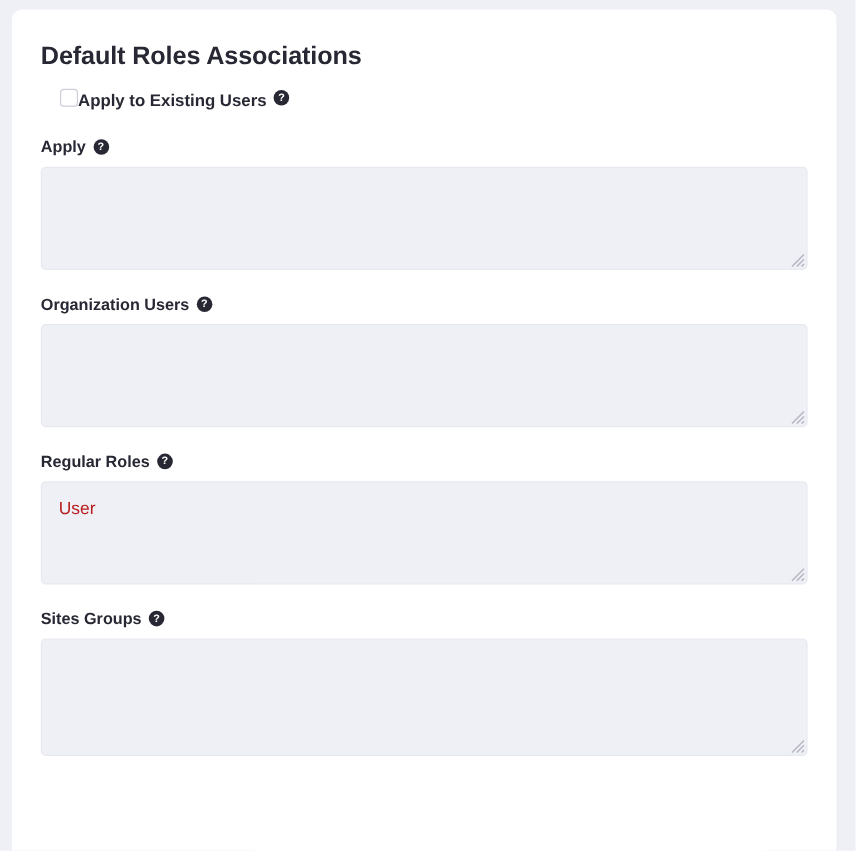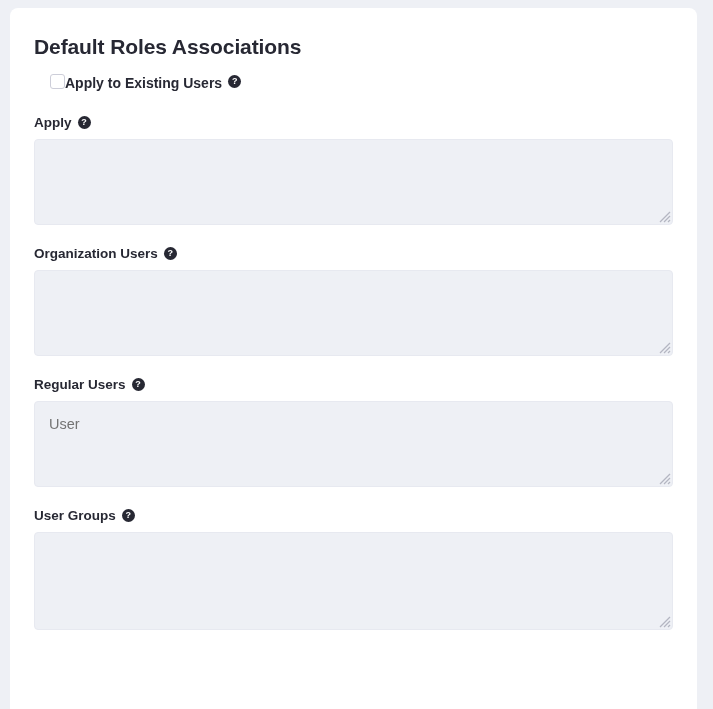--- a/index.html
+++ b/index.html
@@ -105,21 +105,21 @@
   .textarea-wrap {
     position: relative;
   }
   .ta {
     display: block;
     width: 100%;
     box-sizing: border-box;
     background: #eef0f5;
     border: 1px solid #e7e9f0;
     border-radius: 4px;
-    color: #737373;
+    color: #b91c1c;
     font-size: 14.5px;
     line-height: 20px;
     font-family: "Liberation Sans", sans-serif;
     padding: 12px 14px;
     resize: none;
     outline: none;
     overflow: hidden;
   }
   .ta-sites { height: 86px; }
   .ta-org { height: 86px; }
@@ -184,40 +184,40 @@
               <line x1="13" y1="7" x2="7" y2="13"></line>
               <line x1="13" y1="11" x2="11" y2="13"></line>
             </g>
           </svg>
         </span>
       </div>
     </div>
 
     <div class="field">
       <div class="field-label">
-        <span>Regular Users</span>
+        <span>Regular Roles</span>
         <span class="help-icon">?</span>
       </div>
       <div class="textarea-wrap">
         <textarea class="ta ta-roles" placeholder="" style="">User</textarea>
         <span class="grip">
           <svg width="14" height="14" viewBox="0 0 14 14">
             <g stroke="#b4b6c2" stroke-width="1.2">
               <line x1="13" y1="3" x2="3" y2="13"></line>
               <line x1="13" y1="7" x2="7" y2="13"></line>
               <line x1="13" y1="11" x2="11" y2="13"></line>
             </g>
           </svg>
         </span>
       </div>
     </div>
 
     <div class="field">
       <div class="field-label">
-        <span>User Groups</span>
+        <span>Sites Groups</span>
         <span class="help-icon">?</span>
       </div>
       <div class="textarea-wrap">
         <textarea class="ta ta-groups" placeholder="" style=""></textarea>
         <span class="grip">
           <svg width="14" height="14" viewBox="0 0 14 14">
             <g stroke="#b4b6c2" stroke-width="1.2">
               <line x1="13" y1="3" x2="3" y2="13"></line>
               <line x1="13" y1="7" x2="7" y2="13"></line>
               <line x1="13" y1="11" x2="11" y2="13"></line>

